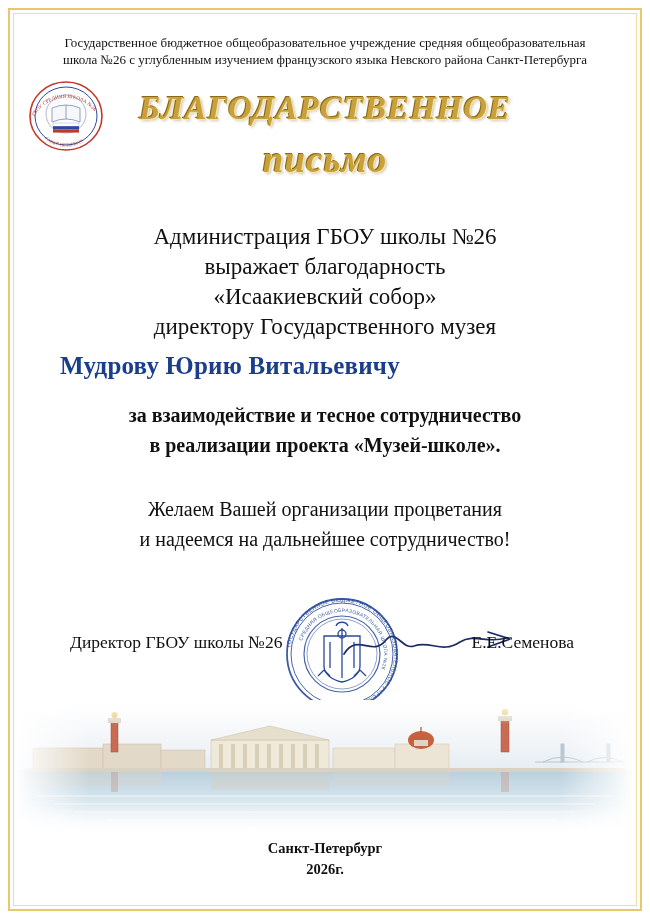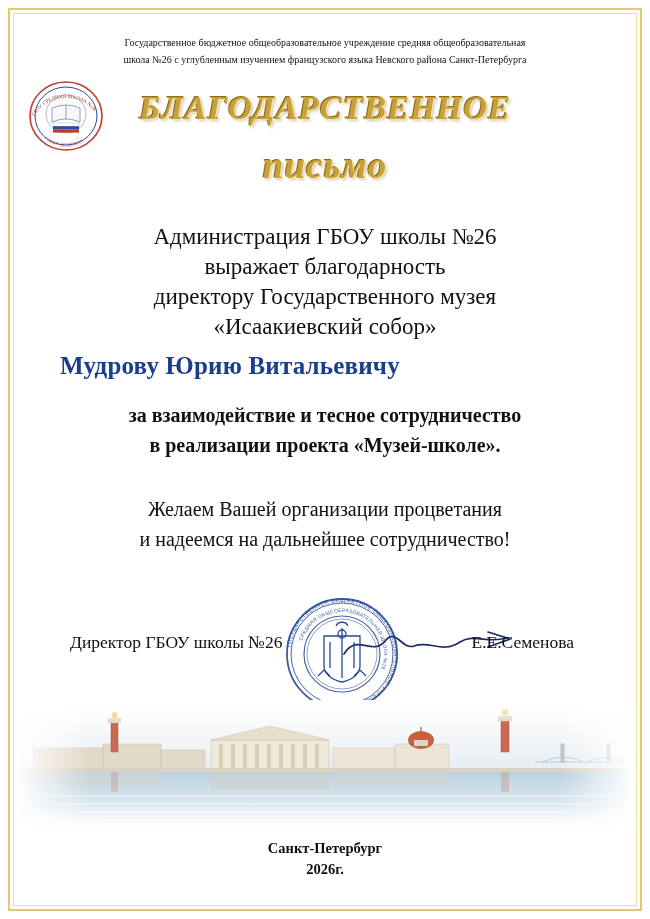--- a/index.html
+++ b/index.html
@@ -46,21 +46,21 @@
     width: 650px;
     height: 919px;
   }
   
   .org-header {
     position: absolute;
     top: 34px;
     left: 62px;
     width: 526px;
     text-align: center;
-    font-size: 10px;
+    font-size: 13px;
     line-height: 17px;
     color: #111111;
     font-family: "Liberation Serif", serif;
   }
   
   .emblem {
     position: absolute;
     left: 22px;
     top: 74px;
     width: 88px;
@@ -92,21 +92,21 @@
     font-style: italic;
     font-weight: bold;
     font-size: 37px;
     letter-spacing: 1px;
     color: #c8a13a;
     text-shadow:
       1px 1px 0 #f3e3ae,
       -1px -1px 0 #8d6a18,
       2px 2px 3px rgba(120,90,20,0.35);
     line-height: 44px;
-    margin-top: 12px;
+    margin-top: 6px;
   }
   
   .body-1 {
     position: absolute;
     top: 222px;
     left: 60px;
     width: 530px;
     text-align: center;
     font-size: 23px;
     line-height: 30px;
@@ -253,22 +253,22 @@
     </div>
 
     <div class="title-wrap">
       <div class="title-line1">БЛАГОДАРСТВЕННОЕ</div>
       <div class="title-line2">письмо</div>
     </div>
 
     <div class="body-1">
       <div>Администрация ГБОУ школы №26</div>
       <div>выражает благодарность</div>
+      <div>«Исаакиевский собор»</div>
       <div>директору Государственного музея</div>
-      <div>«Исаакиевский собор»</div>
     </div>
 
     <div class="honoree">Мудрову Юрию Витальевичу</div>
 
     <div class="body-2">
       <div>за взаимодействие и тесное сотрудничество</div>
       <div>в реализации проекта «Музей-школе».</div>
     </div>
 
     <div class="body-3">

